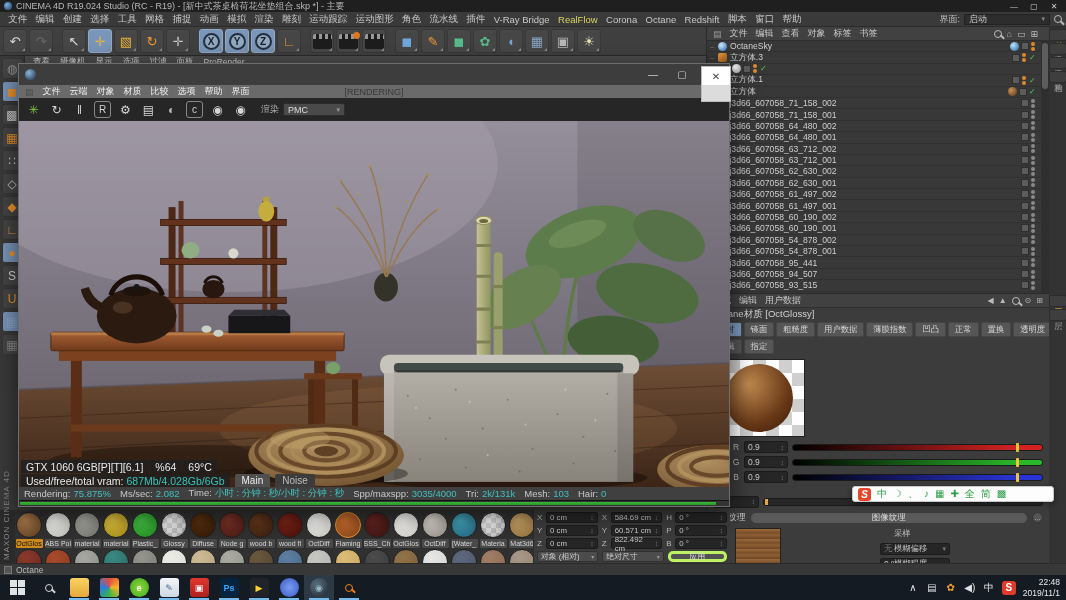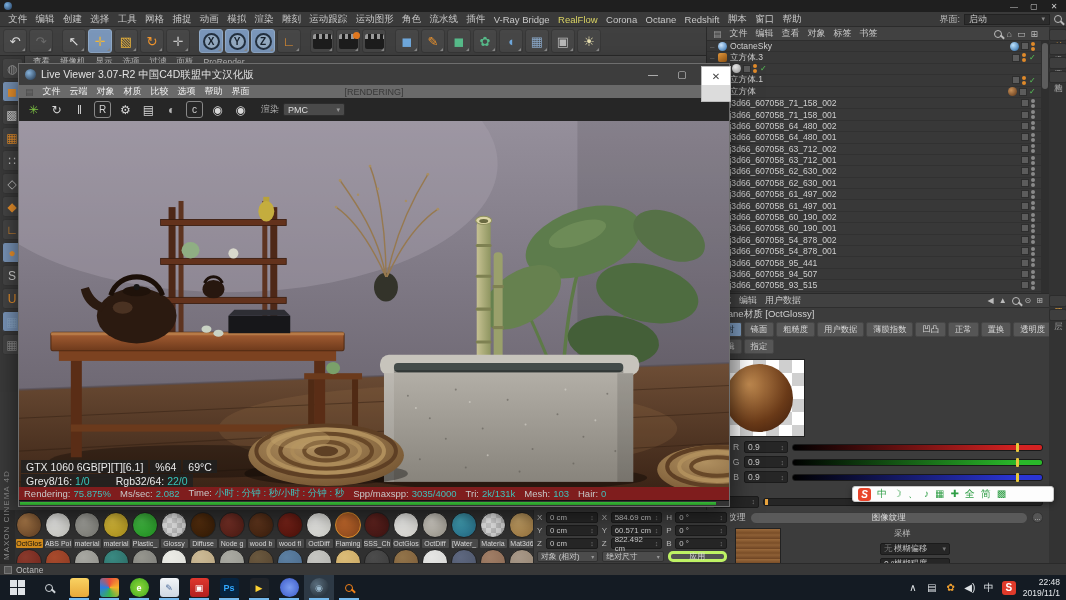--- a/index.html
+++ b/index.html
@@ -142,21 +142,21 @@
   .lv-status{height:13px;background:#4d4848;display:flex;align-items:center;padding:0 4px;flex:none;}
   .lv-status span{font-size:9px;color:#c87a2e;white-space:nowrap;}
   .lv-render{position:relative;flex:1;overflow:hidden;background:#6f6974;}
   .lv-render svg{position:absolute;inset:0;}
   .gpu-overlay{position:absolute;left:2px;bottom:0;display:flex;flex-direction:column;gap:1px;}
   .gline{display:flex;gap:2px;align-items:center;}
   .gseg{background:rgba(32,32,32,.84);color:#e8e8e8;font-size:10.5px;padding:0 5px;height:13px;display:flex;align-items:center;white-space:nowrap;}
   .gseg .cy{color:#38c4ba;margin-left:3px;}
   .gtab{background:#4f4f4f;color:#eee;font-size:10px;padding:0 7px;height:13px;display:flex;align-items:center;margin-left:3px;border-radius:2px 2px 0 0;}
   .gtab.dim{background:#3c3c3c;color:#bbb;}
-  .lv-statusbar{height:13px;background:#7f1d1d;display:flex;align-items:center;gap:9px;padding:0 5px;flex:none;overflow:hidden;}
+  .lv-statusbar{height:13px;background:#404040;display:flex;align-items:center;gap:9px;padding:0 5px;flex:none;overflow:hidden;}
   .lv-statusbar .it{display:flex;gap:3px;white-space:nowrap;}
   .lv-statusbar .l{font-size:9.5px;color:#c8c8c8;}
   .lv-statusbar .v{font-size:9.5px;color:#3fc0ba;}
   .lv-progress{height:6px;background:#333;border-top:1px solid #111;flex:none;position:relative;}
   .lv-progress .fill{position:absolute;left:1px;top:1px;bottom:1px;width:98%;background:linear-gradient(#38b838,#279427);}
 
   
   .materials{position:absolute;left:0;top:510px;width:533px;height:53px;background:#303030;display:flex;}
   .brand{width:15px;flex:none;position:relative;background:#2b2b2b;}
   .brand span{position:absolute;left:2px;top:50px;font-size:8px;color:#8a8a8a;transform:rotate(-90deg);transform-origin:0 0;white-space:nowrap;letter-spacing:1px;}
@@ -214,20 +214,21 @@
   .ime .slogo{width:13px;height:13px;border-radius:3px;background:#e8442a;color:#fff;font-weight:bold;font-size:10px;display:flex;align-items:center;justify-content:center;font-style:italic;}
   .ime .iic{color:#2f9e46;font-size:10px;line-height:1;}
 </style>
 </head>
 <body>
 
 <div class="screen">
 
   <div class="titlebar">
     <span class="appicon"></span>
+    <span>CINEMA 4D R19.024 Studio (RC - R19) - [新中式茶桌椅荷花坐垫组合.skp *] - 主要</span>
     <span class="spacer"></span>
     <span class="wctl">—</span>
     <span class="wctl">▢</span>
     <span class="wctl">✕</span>
   </div>
 
   <div class="menubar">
     <div class="menus">
 
         <span class="mi">文件</span>
@@ -917,21 +918,20 @@
     <div class="side-tabs2">
 
     <span class="vtab active">属性</span>
         <span class="vtab">层</span>
       </div>
   </div>
 
   <div class="live-viewer">
     <div class="lv-title">
       <span class="ic"></span>
-      <span class="txt">Live Viewer 3.07-R2 中国C4D联盟中文汉化版</span>
       <span class="sp"></span>
       <span class="wc">—</span>
       <span class="wc">▢</span>
       <span class="wc">✕</span>
     </div>
     <div class="lv-menu">
       <span class="gric">▤</span>
       <div style="display:flex;gap:9px;">
 
       <span class="mi">文件</span>
@@ -1181,26 +1181,25 @@
       </svg>
 
       <div class="gpu-overlay">
         <div class="gline">
           <span class="gseg">GTX 1060 6GB[P][T][6.1]</span>
           <span class="gseg">%64</span>
           <span class="gseg">69°C</span>
         </div>
         <div class="gline">
           <span class="gseg">
-            <span>Grey8/16:</span>
-              <span class="cy">1/0</span>
-            <span style="width:26px"></span>
-            <span>Rgb32/64:</span>
-              <span class="cy">22/0</span>
-          </span>
+            <span>Used/free/total vram:</span>
+              <span class="cy">687Mb/4.028Gb/6Gb</span>
+          </span>
+          <span class="gtab">Main</span>
+          <span class="gtab dim">Noise</span>
         </div>
       </div>
     </div>
 
     <div class="lv-statusbar">
 
         <span class="it">
           <span class="l">Rendering:</span>
           <span class="v">75.875%</span>
         </span>

